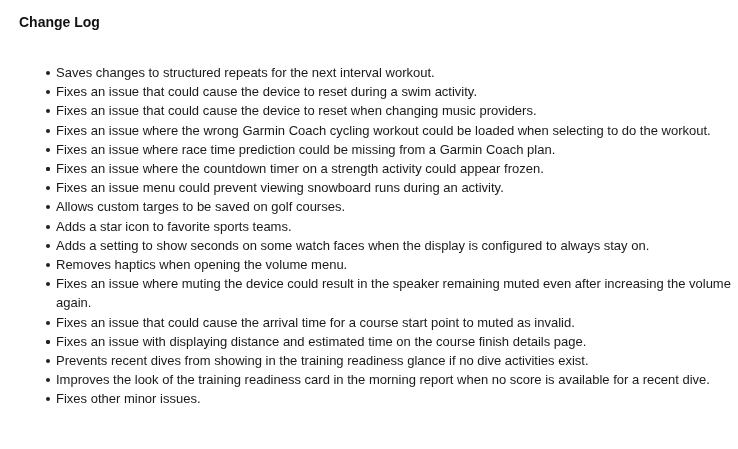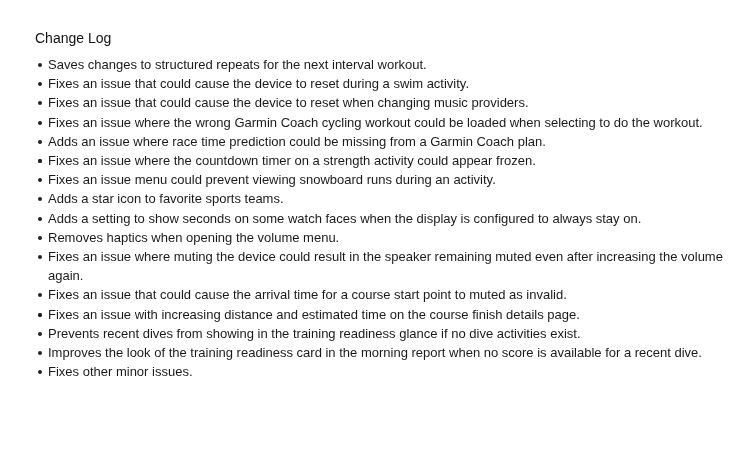--- a/index.html
+++ b/index.html
@@ -3,26 +3,26 @@
 <meta charset="utf-8">
 <style>
   html, body { margin: 0; padding: 0; }
   body {
     width: 738px; height: 449px; background: #ffffff; overflow: hidden;
     font-family: "Liberation Sans", sans-serif; color: #1a1a1a;
     position: relative;
   }
   .title {
     position: absolute; left: 19px; top: 14px;
-    font-size: 14px; font-weight: normal; color: #111;
-    margin: 16px;
+    font-size: 14px; font-weight: bold; color: #111;
+    margin: 0;
   }
   ul.log {
     position: absolute; left: 0; top: 51px;
-    margin: 4px; padding: 0 0 0 44px; width: 680px;
+    margin: 12px; padding: 0 0 0 44px; width: 680px;
     list-style: none;
   }
   ul.log li {
     position: relative;
     font-size: 13px; line-height: 19.2px;
     color: #1a1a1a;
   }
   ul.log li .bullet {
     position: absolute; left: -10px; top: 8px;
     width: 4px; height: 4px; border-radius: 50%; background: #222;
@@ -31,27 +31,28 @@
 </head>
 <body>
 
 <h3 class="title">Change Log</h3>
 
 <ul class="log">
   <li><span class="bullet"></span><span>Saves changes to structured repeats for the next interval workout.</span></li>
   <li><span class="bullet"></span><span>Fixes an issue that could cause the device to reset during a swim activity.</span></li>
   <li><span class="bullet"></span><span>Fixes an issue that could cause the device to reset when changing music providers.</span></li>
   <li><span class="bullet"></span><span>Fixes an issue where the wrong Garmin Coach cycling workout could be loaded when selecting to do the workout.</span></li>
-  <li><span class="bullet"></span><span>Adds an issue where race time prediction could be missing from a Garmin Coach plan.</span></li>
+  <li><span class="bullet"></span><span>Fixes an issue where race time prediction could be missing from a Garmin Coach plan.</span></li>
   <li><span class="bullet"></span></li>
   <li><span class="bullet"></span><span>Fixes an issue where the countdown timer on a strength activity could appear frozen.</span></li>
   <li><span class="bullet"></span><span>Fixes an issue menu could prevent viewing snowboard runs during an activity.</span></li>
+  <li><span class="bullet"></span><span>Allows custom targes to be saved on golf courses.</span></li>
   <li><span class="bullet"></span><span>Adds a star icon to favorite sports teams.</span></li>
   <li><span class="bullet"></span><span>Adds a setting to show seconds on some watch faces when the display is configured to always stay on.</span></li>
   <li><span class="bullet"></span><span>Removes haptics when opening the volume menu.</span></li>
   <li><span class="bullet"></span><span>Fixes an issue where muting the device could result in the speaker remaining muted even after increasing the volume again.</span></li>
   <li><span class="bullet"></span><span>Fixes an issue that could cause the arrival time for a course start point to muted as invalid.</span></li>
   <li><span class="bullet"></span></li>
-  <li><span class="bullet"></span><span>Fixes an issue with increasing distance and estimated time on the course finish details page.</span></li>
+  <li><span class="bullet"></span><span>Fixes an issue with displaying distance and estimated time on the course finish details page.</span></li>
   <li><span class="bullet"></span><span>Prevents recent dives from showing in the training readiness glance if no dive activities exist.</span></li>
   <li><span class="bullet"></span><span>Improves the look of the training readiness card in the morning report when no score is available for a recent dive.</span></li>
   <li><span class="bullet"></span><span>Fixes other minor issues.</span></li>
 </ul>
 
 </body></html>

